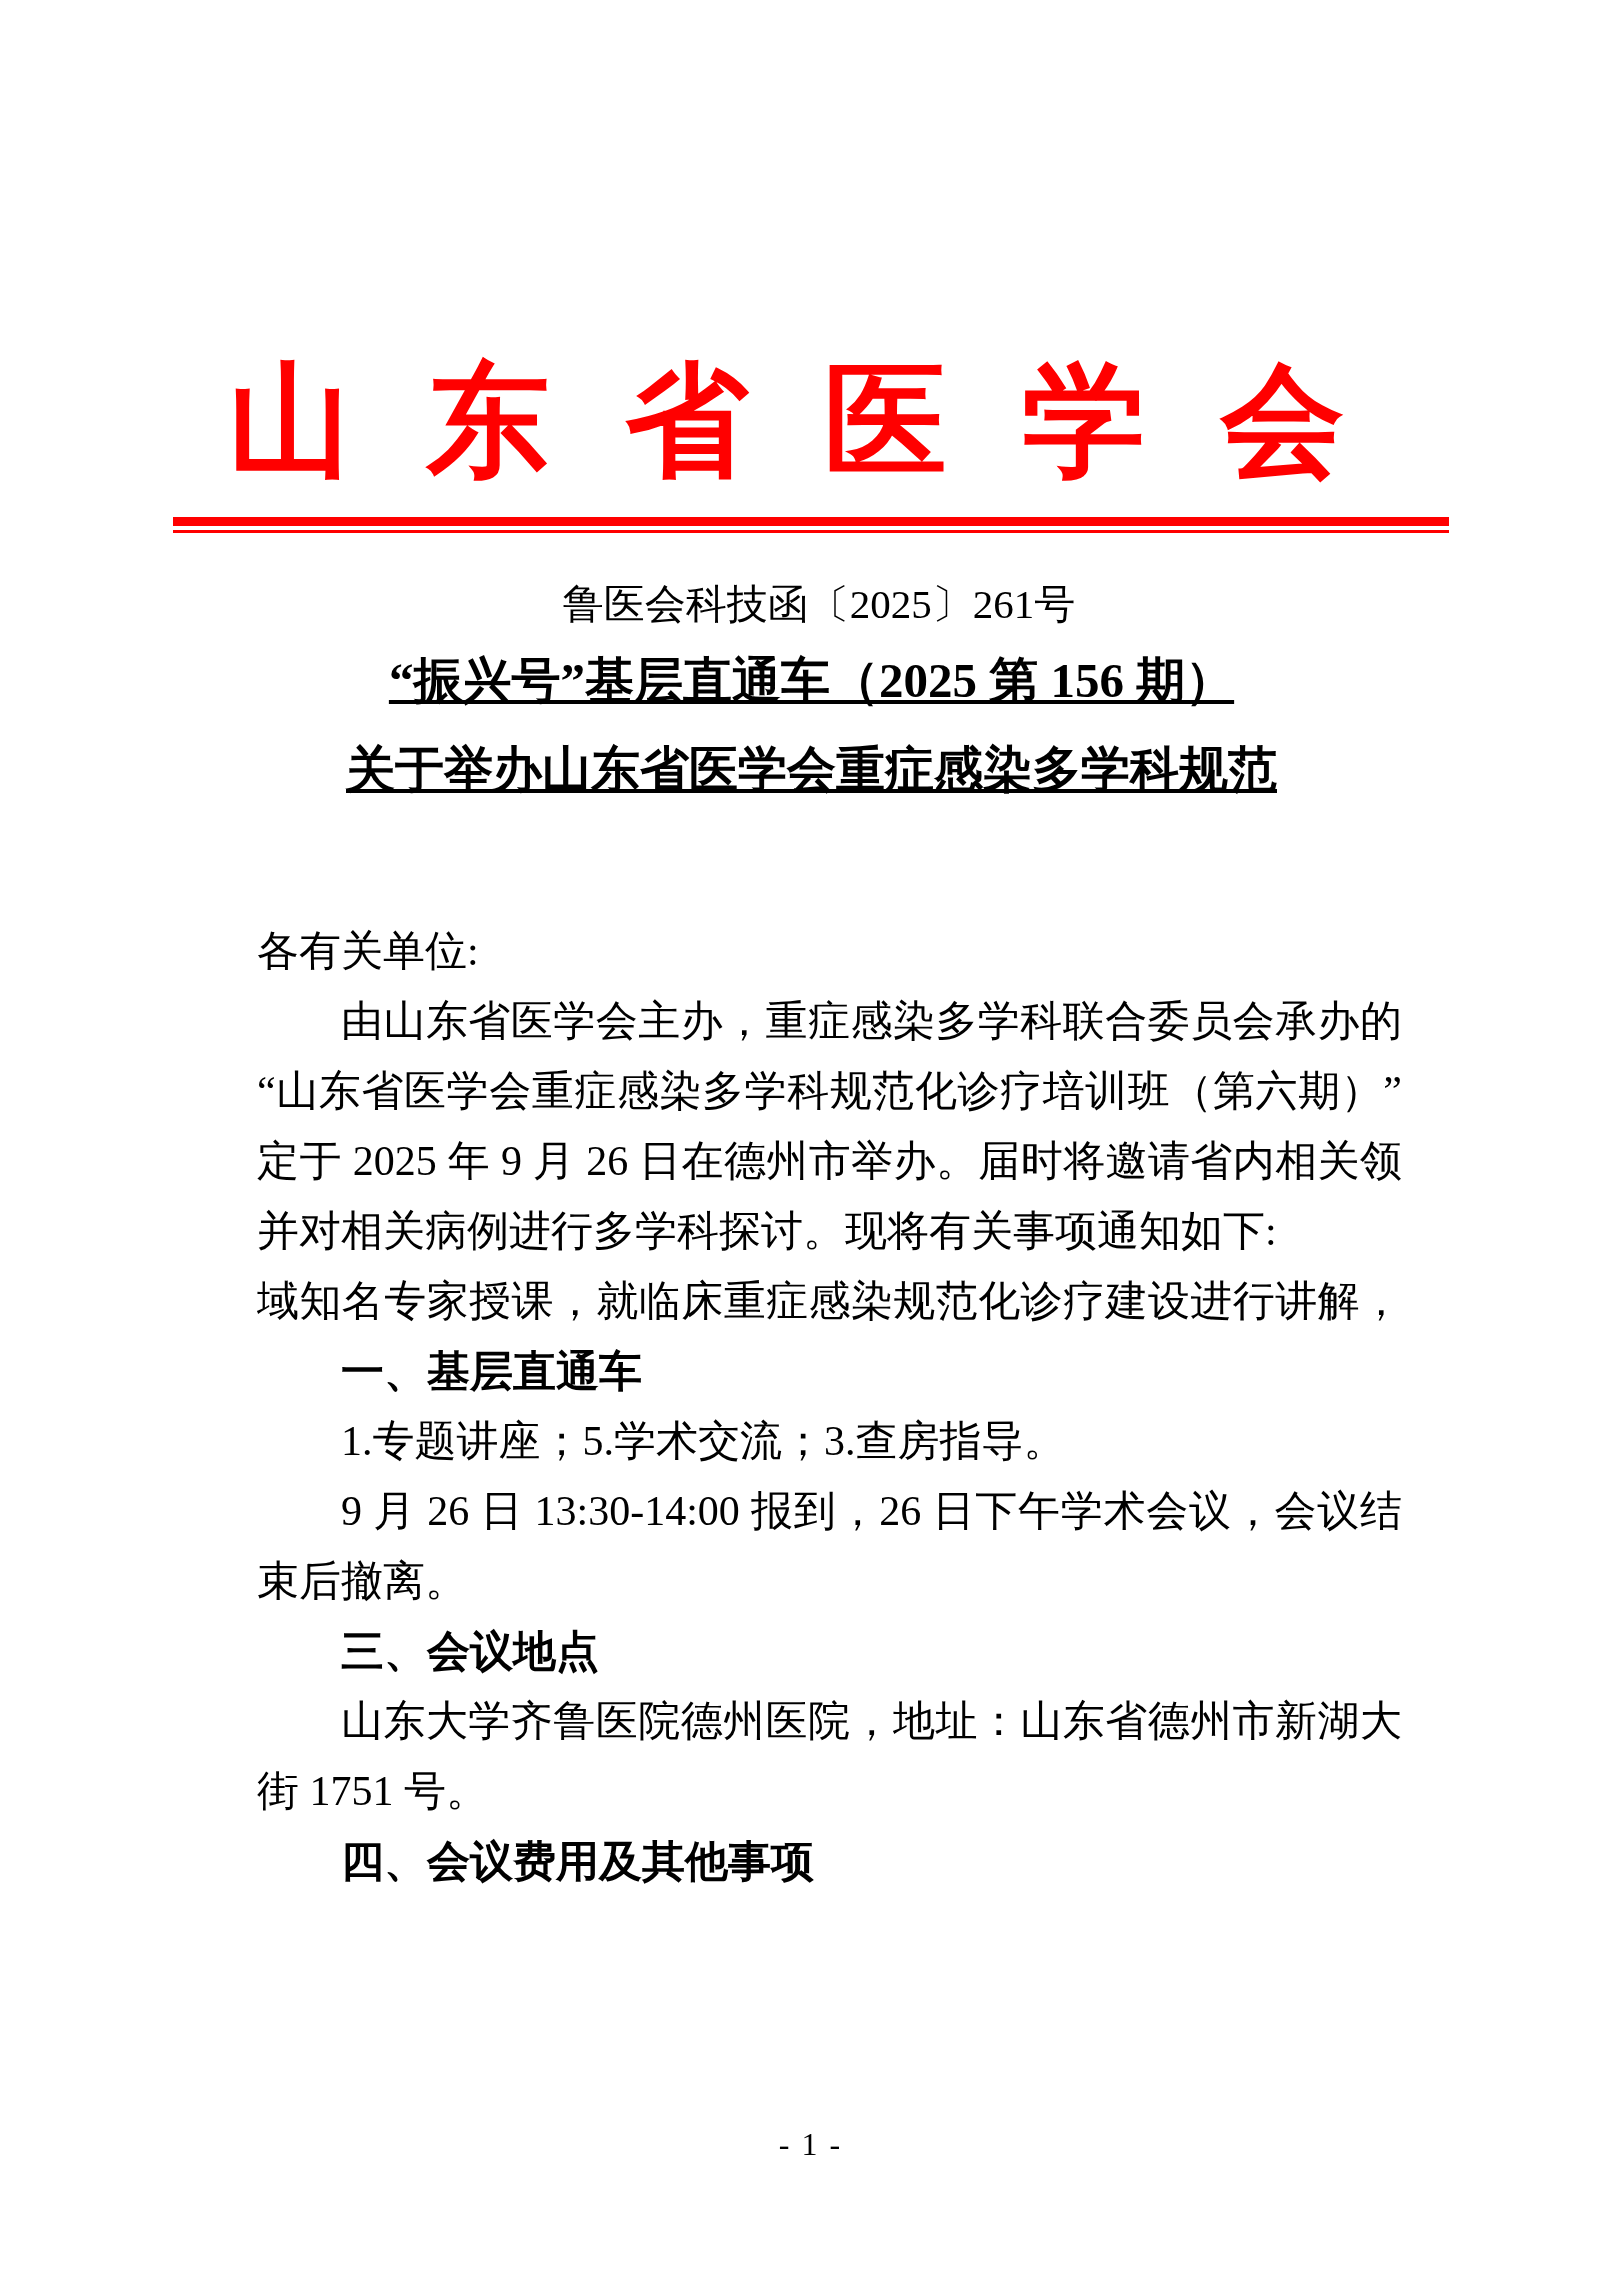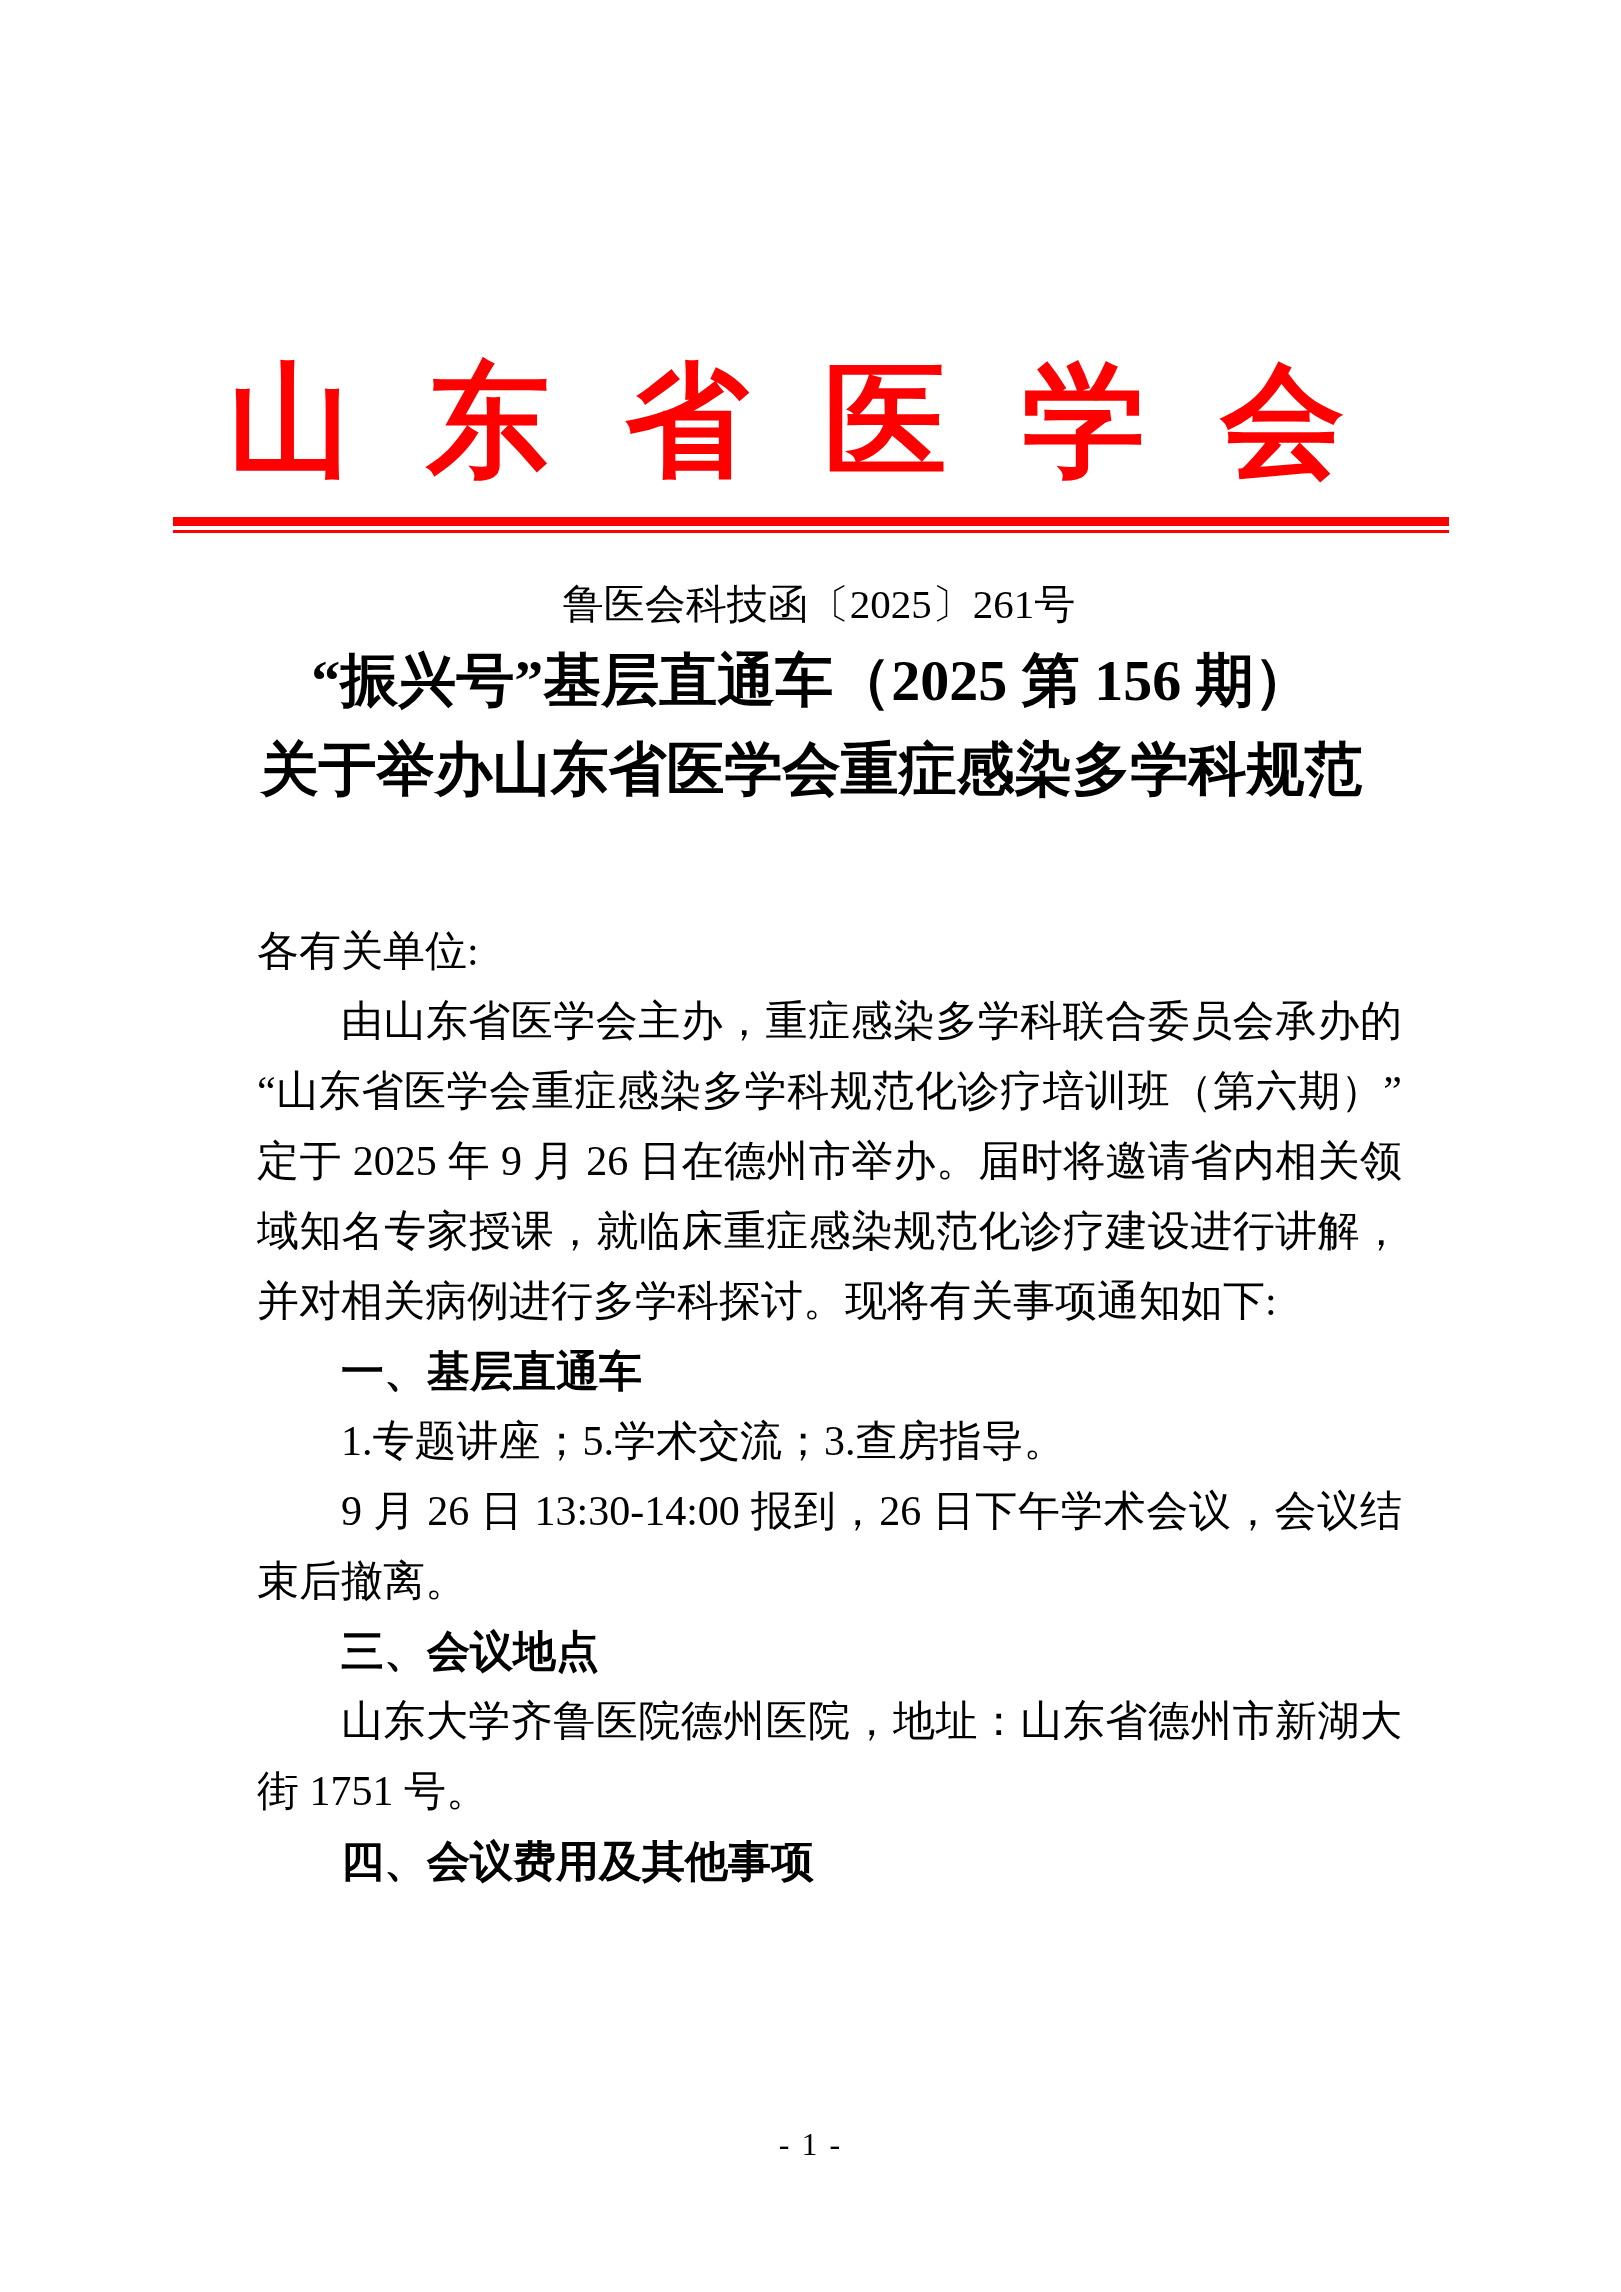--- a/index.html
+++ b/index.html
@@ -52,24 +52,25 @@
 
   
   .title-block {
     position: absolute;
     top: 636px;
     left: 221px;
     width: 1181px;
     text-align: center;
   }
   .title-line {
-    font-size: 58px;
+    font-size: 49px;
     font-weight: bold;
     line-height: 89px;
     white-space: nowrap;
+    text-decoration: underline;
   }
 
   
   .body-block {
     position: absolute;
     top: 916px;
     left: 221px;
     width: 1181px;
     font-size: 42px;
   }
@@ -129,22 +130,22 @@
   <div class="title-block">
     <div class="title-line">“振兴号”基层直通车（2025 第 156 期）</div>
     <div class="title-line">关于举办山东省医学会重症感染多学科规范</div>
   </div>
 
   <div class="body-block">
     <div class="bline">各有关单位:</div>
     <div class="bline ind fill">由山东省医学会主办，重症感染多学科联合委员会承办的</div>
     <div class="bline fill">“山东省医学会重症感染多学科规范化诊疗培训班（第六期）”</div>
     <div class="bline fill">定于 2025 年 9 月 26 日在德州市举办。届时将邀请省内相关领</div>
+    <div class="bline">并对相关病例进行多学科探讨。现将有关事项通知如下:</div>
     <div class="bline fill">域知名专家授课，就临床重症感染规范化诊疗建设进行讲解，</div>
-    <div class="bline">并对相关病例进行多学科探讨。现将有关事项通知如下:</div>
     <div class="bline ind heading">一、基层直通车</div>
     <div class="bline ind">1.专题讲座；5.学术交流；3.查房指导。</div>
     <div class="bline ind fill">9 月 26 日 13:30-14:00 报到，26 日下午学术会议，会议结</div>
     <div class="bline">束后撤离。</div>
     <div class="bline ind heading">三、会议地点</div>
     <div class="bline ind fill">山东大学齐鲁医院德州医院，地址：山东省德州市新湖大</div>
     <div class="bline">街 1751 号。</div>
     <div class="bline ind heading">四、会议费用及其他事项</div>
   </div>
 

